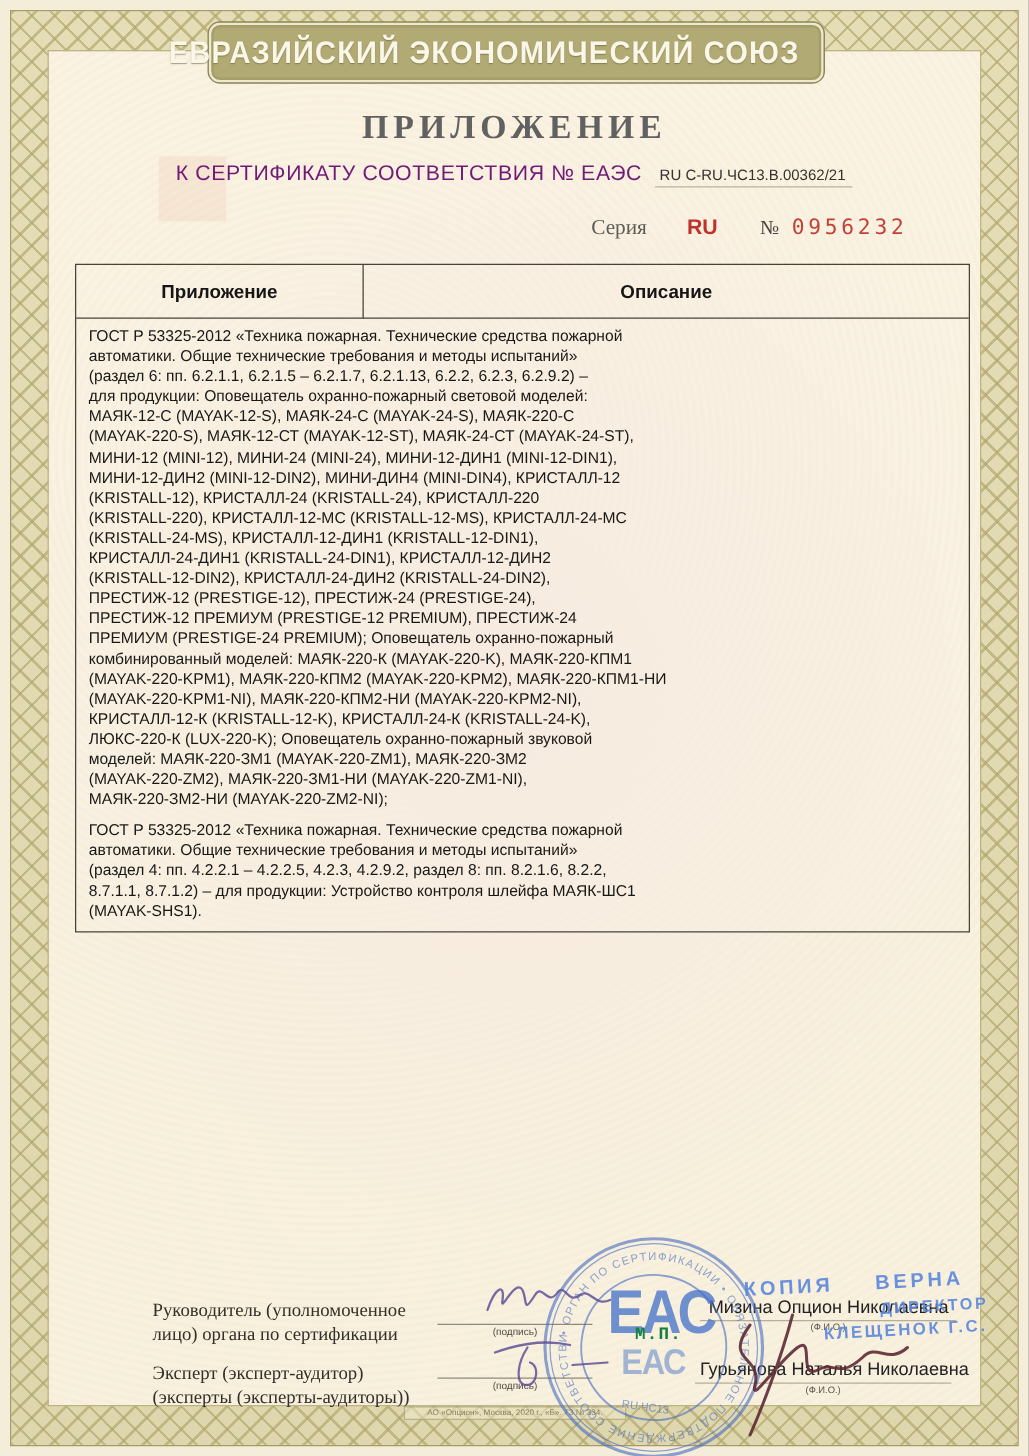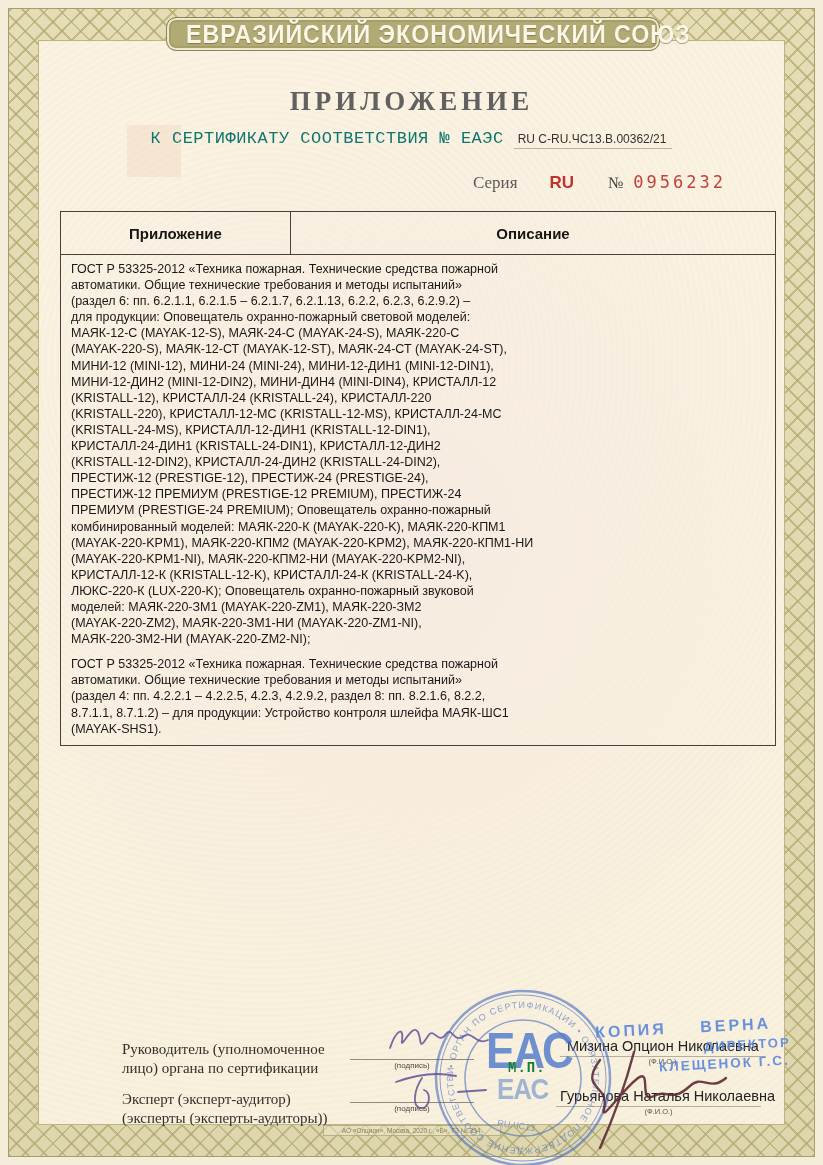--- a/index.html
+++ b/index.html
@@ -25,42 +25,42 @@
     background:
       radial-gradient(ellipse 420px 460px at 50% 46%, #f7eae0 0%, rgba(247,234,224,.45) 60%, rgba(247,234,224,0) 100%),
       repeating-radial-gradient(circle at 30% 30%, rgba(214,170,150,.05) 0 3px, rgba(255,255,255,0) 3px 6px),
       linear-gradient(#faf3e2,#f8f1de);
   }
   .wm-square { position:absolute; left:88px; top:84px; width:54px; height:52px;
     background:rgba(228,178,148,.18); }
 
   
   .banner {
-    position:absolute; left:166px; top:17px; width:494px; height:34px;
+    position:absolute; left:166px; top:17px; width:494px; height:50px;
     background:#b2aa74; border:1px solid #8e8557; border-radius:10px;
     box-shadow: inset 0 0 0 2px rgba(249,246,228,.85), inset 0 0 0 4px rgba(158,150,95,.6);
-    display:flex; align-items:center; justify-content:flex-start;
+    display:flex; align-items:center; justify-content:flex-end;
   }
   .banner-text {
     color:#faf7e8; font-weight:bold; font-size:25px; letter-spacing:1px;
     transform:scaleX(.93); white-space:nowrap;
     text-shadow:0 1px 1px rgba(92,86,44,.55);
   }
 
   .doc-title {
     position:absolute; left:0; top:86px; width:100%; text-align:center;
     font-family:"Liberation Serif", serif; font-weight:bold;
     font-size:27px; letter-spacing:4px; color:#616161;
   }
   .subtitle-row {
     position:absolute; left:0; top:129px; width:100%;
     display:flex; justify-content:center; align-items:baseline; gap:10px;
   }
   .subtitle-prefix {
-    font-family:Liberation Mono, monospace; font-size:17px; color:#0f766e; letter-spacing:.5px;
+    font-family:Liberation Sans, sans-serif; font-size:17px; color:#701a75; letter-spacing:.5px;
   }
   .cert-number {
     font-size:12px; color:#34322e; padding:0 6px 2px 4px;
     border-bottom:1px solid #b9b2a2; white-space:nowrap;
   }
   .series-row {
     position:absolute; left:473px; top:152px;
     display:flex; align-items:baseline;margin-top:20px;
   }
   .series-label { font-family:"Liberation Serif", serif; font-size:17px; color:#5c5a54; }

